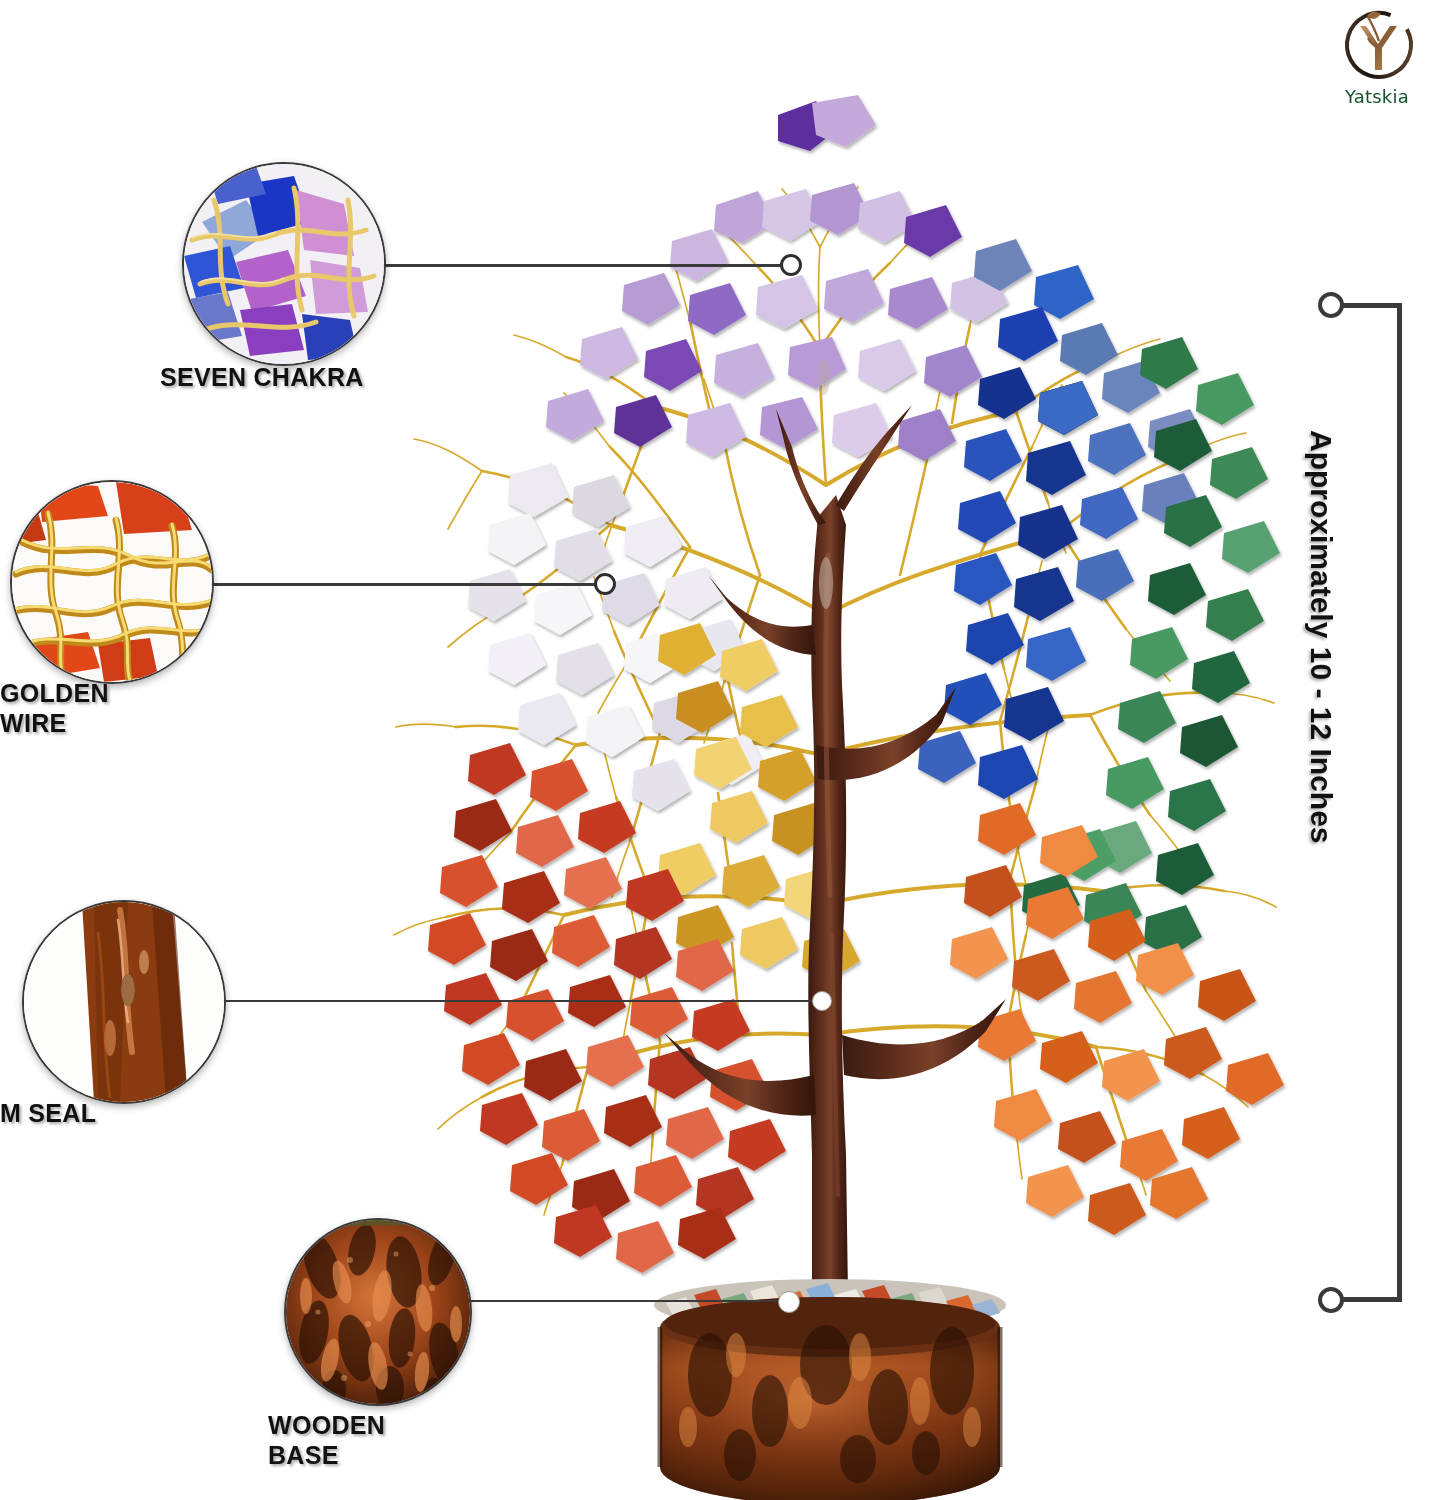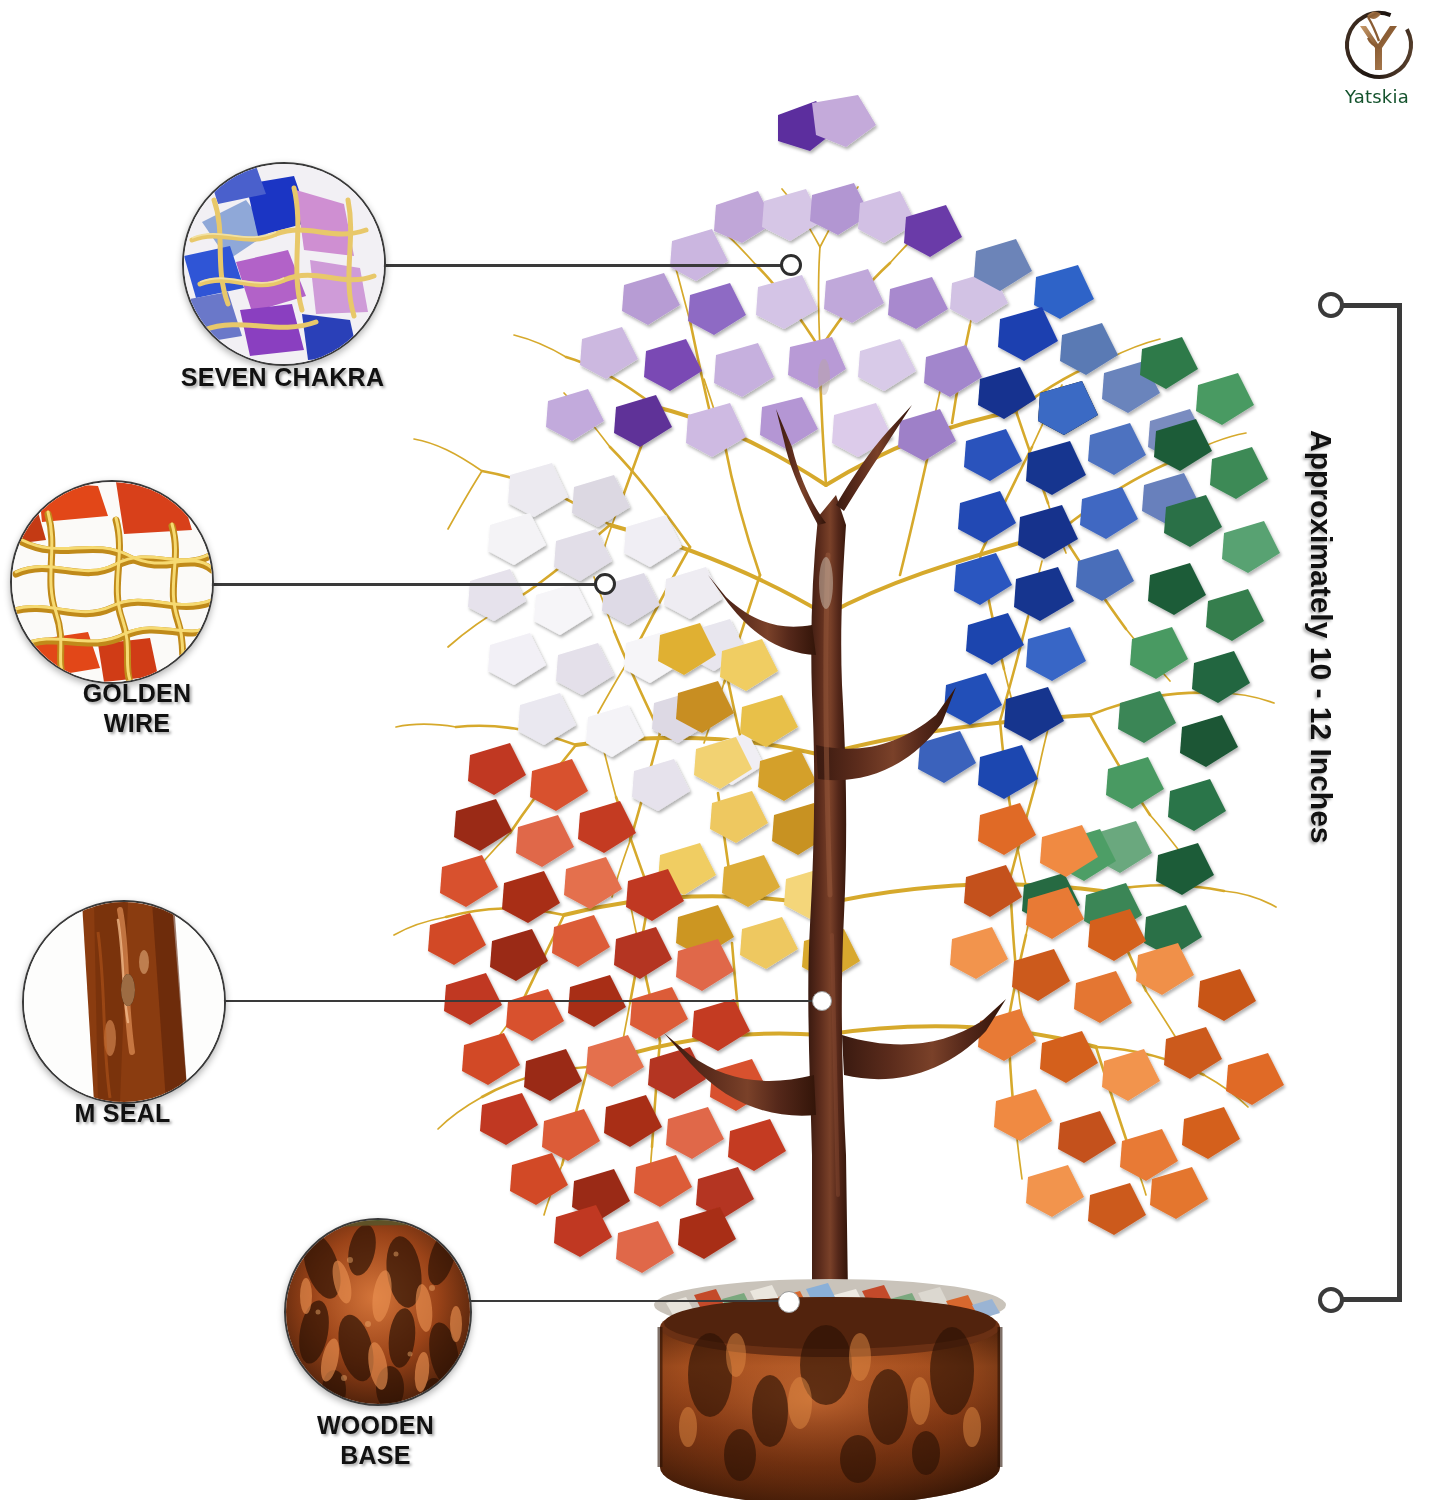--- a/index.html
+++ b/index.html
@@ -12,21 +12,21 @@
   .logo-mark{position:absolute;left:22px;top:0;width:78px;height:78px;}
   .logo-name{position:absolute;left:0;top:82px;width:118px;text-align:center;
              font-size:18px;color:#14532d;letter-spacing:.2px;
              font-family:"DejaVu Sans",sans-serif;}
 
   
   .callout{position:absolute;}
   .bubble{position:absolute;border-radius:50%;overflow:hidden;
           border:2px solid #3a3a3a;box-shadow:0 3px 7px rgba(0,0,0,.3);}
   .bubble-inner{position:absolute;inset:0;}
-  .clabel{position:absolute;text-align:center;font-weight:bold;
+  .clabel{position:absolute;text-align:left;font-weight:bold;
           font-size:25px;line-height:30px;color:#111;letter-spacing:.3px;
           text-shadow:2px 2px 3px rgba(0,0,0,.35);
           font-family:"Liberation Sans",sans-serif;white-space:pre-line;}
 
   .lead{position:absolute;background:#3a3a3a;height:3px;}
   .lead-dot{position:absolute;width:22px;height:22px;border-radius:50%;
             background:#fff;border:3px solid #2e2e2e;box-sizing:border-box;}
   .lead-dot.solid{background:#fff;border:1px solid #9a9a9a;}
 
   
@@ -561,21 +561,21 @@
             <path d="M0 128 C 36 116, 66 140, 100 124 C 134 108, 164 132, 200 118"></path>
             <path d="M36 30 C 46 66, 32 96, 44 130 C 54 158, 44 178, 52 196"></path>
             <path d="M104 36 C 114 72, 98 102, 110 136 C 120 164, 112 182, 118 198"></path>
             <path d="M160 42 C 170 76, 154 104, 166 138 C 174 162, 168 180, 174 196"></path>
             <path d="M10 58 C 50 78, 80 54, 118 74 C 152 92, 178 68, 200 86"></path>
             <path d="M8 164 C 44 146, 76 170, 112 152 C 146 136, 174 158, 200 144"></path>
           </g>
         </svg>
       </div>
     </div>
-    <div class="clabel" style="left:0px;top:678px;width:220px;padding-left:27px;">GOLDEN
+    <div class="clabel" style="left:0px;top:678px;width:220px;">GOLDEN
 WIRE</div>
   </div>
 
   <div class="callout">
     <div class="lead" style="left:218px;top:1000px;width:604px;height:2px;"></div>
     <div class="lead-dot solid" style="left:812px;top:991px;width:20px;height:20px;"></div>
     <div class="bubble" style="left:22px;top:900px;width:200px;height:200px;">
       <div class="bubble-inner">
         <svg viewBox="0 0 200 200" width="200" height="200">
           <rect width="200" height="200" fill="#fdfdfc"></rect>

